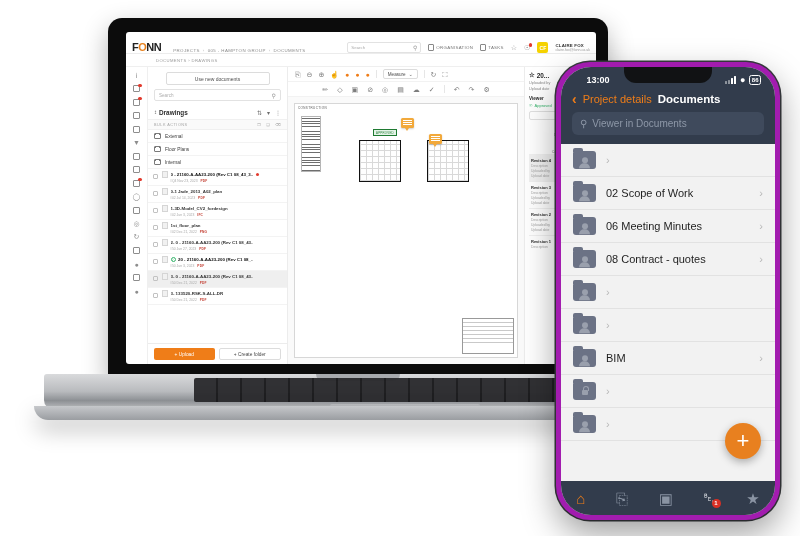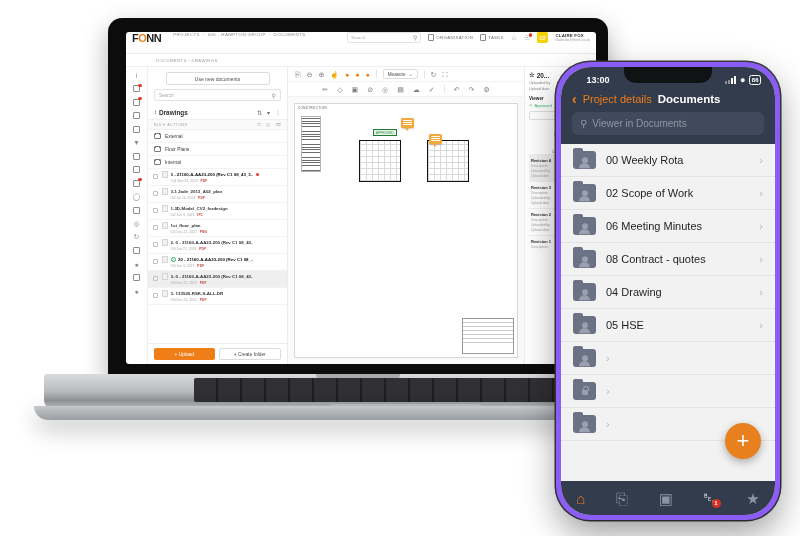--- a/index.html
+++ b/index.html
@@ -45,21 +45,21 @@
       repeating-linear-gradient(90deg,#2b2b2e 0 22px,#19191b 22px 24px),
       repeating-linear-gradient(0deg,#2b2b2e 0 7px,#19191b 7px 8px);
     opacity:.96;
   }
   .trackpad{
     position:absolute; left:222px; top:386px; width:150px; height:14px;
     background:linear-gradient(180deg,#bcbec1,#a9abaf); border-radius:2px;
   }
 
   
-  .topbar { height: 22px; display:flex; align-items:flex-start; border-bottom:1px solid #ececec; padding:0 6px; }
+  .topbar { height: 22px; display:flex; align-items:flex-end; border-bottom:1px solid #ececec; padding:0 6px; }
   .logo { font-size: 11px; font-weight:bold; letter-spacing:-.5px; color:#222; margin-right:12px; }
   .logo .o { color:#e8821e; }
   .crumbs { font-size:4.4px; color:#8b8b8b; letter-spacing:.4px; white-space:nowrap; }
   .crumbs .sep { margin:0 3px; color:#c0c0c0; }
   .topright { margin-left:auto; display:flex; align-items:center; gap:7px; }
   .srch { width:74px; height:11px; border:1px solid #e2e2e2; border-radius:2px; display:flex; align-items:center; padding:0 3px; }
   .srch span { font-size:4.4px; color:#adadad; }
   .srch .mg { margin-left:auto; font-size:6px; color:#999; }
   .tr-item { display:flex; align-items:center; gap:2px; font-size:4.4px; color:#777; letter-spacing:.3px;}
   .mini-ico { width:6px; height:7px; border:.7px solid #888; border-radius:1px; display:inline-block; position:relative;}
@@ -149,21 +149,21 @@
   .d-act { margin-top:5px; display:flex; flex-direction:column; align-items:center; gap:1px; }
   .d-act .lbl { font-size:3.6px; color:#777; }
   .rev { border-top:1px solid #f0f0f0; padding:3px 2px; }
   .rev.on { background:#f1f1f1; }
   .rev-h { font-size:4px; font-weight:bold; color:#2b2b2b; }
   .rev-l { font-size:3.4px; color:#a5a5a5; margin-top:1px; }
 
   
   #phone { position:absolute; left:556px; top:62px; width:224px; height:458px; }
   .ph-outer {
-    position:absolute; inset:0; background:#8b5cf6; border-radius:34px;
+    position:absolute; inset:0; background:#a21caf; border-radius:34px;
     box-shadow:0 14px 34px rgba(0,0,0,.38), 0 0 0 1.5px #3a3c40;
     padding:5px;
   }
   .ph-screen { position:relative; width:100%; height:100%; background:#f2f2f2; border-radius:30px; overflow:hidden; display:flex; flex-direction:column; }
   .notch { position:absolute; left:50%; top:0; transform:translateX(-50%); width:88px; height:16px; background:#111214; border-radius:0 0 12px 12px; z-index:5; }
   .ph-head { background:#323c4c; padding-top:5px; flex:none; }
   .statusbar { display:flex; align-items:center; padding:0 14px; height:16px; color:#fff; font-size:9px; font-weight:bold; }
   .statusbar .t { width:46px; text-align:center; }
   .statusbar .rgt { margin-left:auto; display:flex; align-items:center; gap:4px; }
   .bars { display:flex; align-items:flex-end; gap:1px; height:8px; }
@@ -582,21 +582,20 @@
             <span class="txt">Viewer in Documents</span>
           </div>
         </div>
 
 
         <div class="ph-list">
           <div class="ph-row">
               <span class="pfold">
                 <i></i>
               </span>
-              <span class="nm">00 Weekly Rota</span>
               <span class="cv">›</span>
             </div>
           <div class="ph-row">
               <span class="pfold">
                 <i></i>
               </span>
               <span class="nm">02 Scope of Work</span>
               <span class="cv">›</span>
             </div>
           <div class="ph-row">
@@ -610,34 +609,33 @@
               <span class="pfold">
                 <i></i>
               </span>
               <span class="nm">08 Contract - quotes</span>
               <span class="cv">›</span>
             </div>
           <div class="ph-row">
               <span class="pfold">
                 <i></i>
               </span>
-              <span class="nm">04 Drawing</span>
-              <span class="cv">›</span>
-            </div>
-          <div class="ph-row">
-              <span class="pfold">
-                <i></i>
-              </span>
-              <span class="nm">05 HSE</span>
-              <span class="cv">›</span>
-            </div>
-          <div class="ph-row">
-              <span class="pfold">
-                <i></i>
-              </span>
+              <span class="cv">›</span>
+            </div>
+          <div class="ph-row">
+              <span class="pfold">
+                <i></i>
+              </span>
+              <span class="cv">›</span>
+            </div>
+          <div class="ph-row">
+              <span class="pfold">
+                <i></i>
+              </span>
+              <span class="nm">BIM</span>
               <span class="cv">›</span>
             </div>
           <div class="ph-row">
               <span class="pfold lock">
                 <i></i>
               </span>
               <span class="cv">›</span>
             </div>
           <div class="ph-row">
               <span class="pfold">

